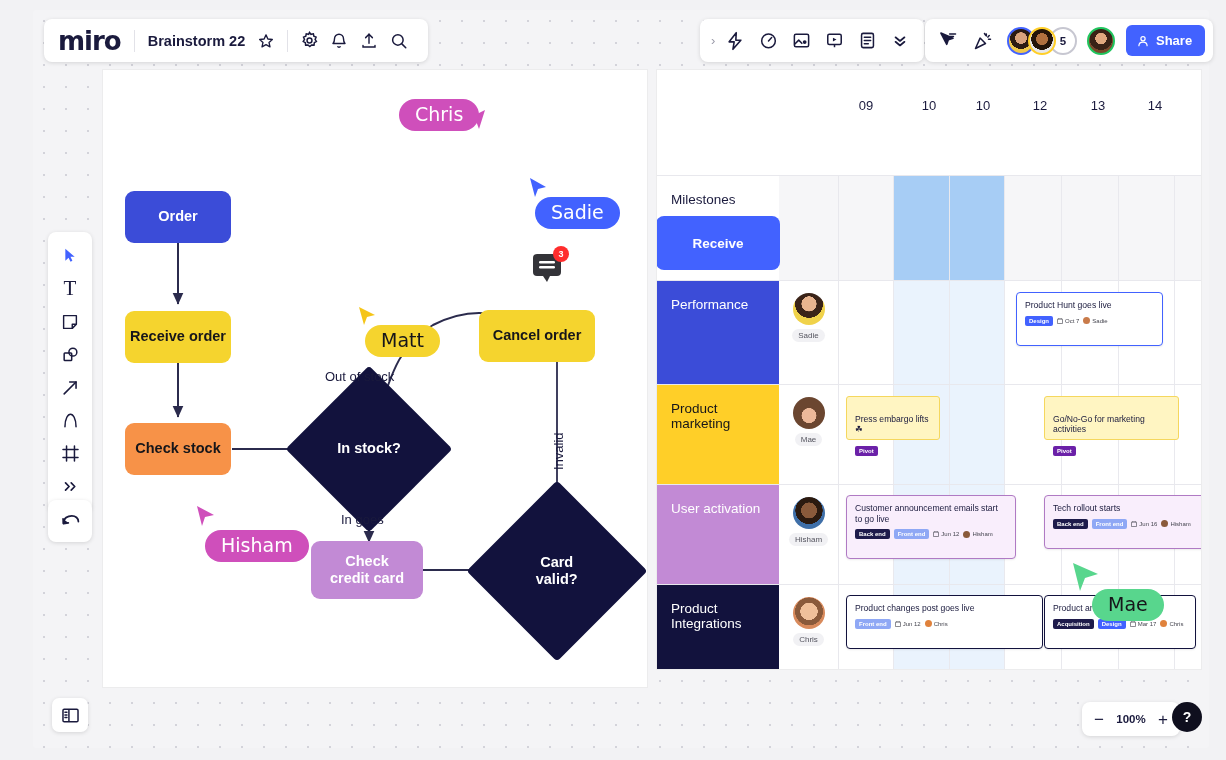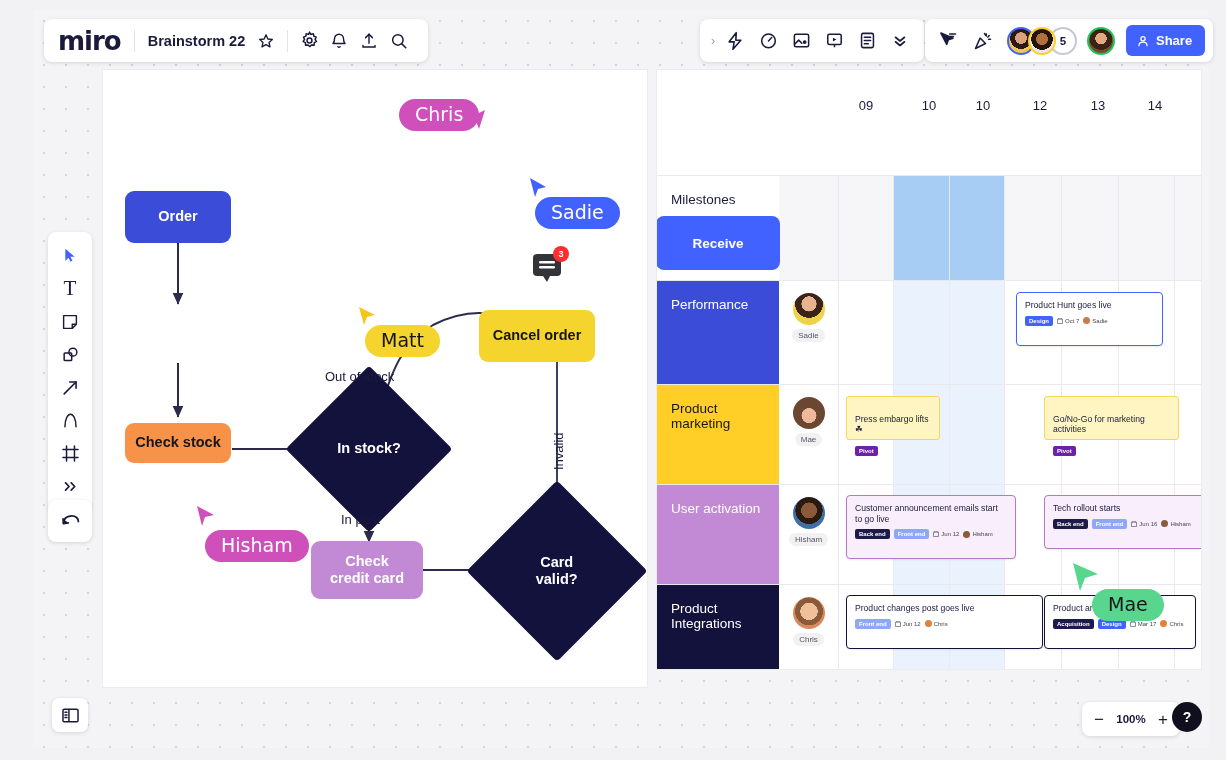--- a/index.html
+++ b/index.html
@@ -245,22 +245,25 @@
 
       <path d="M454,292 L454,452" stroke="#2b2b4d" stroke-width="1.8" fill="none"></path>
 
       <path d="M320,500 L442,500" stroke="#2b2b4d" stroke-width="2" fill="none" marker-end="url(#ah)"></path>
     </svg>
 
     <div class="node" style="left:22px;top:121px;width:106px;height:52px;background:#3b4cd8;color:#fff;">
       <span>Order</span>
     </div>
 
-
-    <div class="node" style="left:22px;top:353px;width:106px;height:40px;background:#f79248;color:#16161a;">
+    <div class="node" style="left:22px;top:241px;width:106px;height:52px;background:#f5d42e;color:#16161a;">
+      <span>Receive order</span>
+    </div>
+
+    <div class="node" style="left:22px;top:353px;width:106px;height:52px;background:#f79248;color:#16161a;">
       <span>Check stock</span>
     </div>
 
     <div class="node" style="left:376px;top:240px;width:116px;height:52px;background:#f5d42e;color:#16161a;">
       <span>Cancel order</span>
     </div>
 
     <div class="node" style="left:208px;top:471px;width:112px;height:58px;background:#c28ad5;color:#fff;">
       <span style="white-space:pre-line;">Check
 credit card</span>
@@ -269,21 +272,21 @@
     <div class="diamond" style="left:207px;top:320px;width:118px;height:118px;transform:rotate(45deg);border-radius:4px;">
       <span class="dtxt">In stock?</span>
     </div>
 
     <div class="diamond" style="left:390px;top:437px;width:128px;height:128px;transform:rotate(45deg);border-radius:4px;">
       <span class="dtxt" style="white-space:pre-line;text-align:center;">Card
 valid?</span>
     </div>
 
     <div class="edge-label" style="left:222px;top:299px;">Out of stock</div>
-    <div class="edge-label" style="left:238px;top:442px;">In post</div>
+    <div class="edge-label" style="left:238px;top:442px;">In goes</div>
     <div class="edge-label vert" style="left:448px;top:400px;">Invalid</div>
 
     <svg class="cursor-arrow" style="left:360px;top:38px;" width="26" height="26" viewBox="0 0 26 26">
       <path d="M22,2 L6,10 L13,13 L16,21 Z" fill="#cf4fbb"></path>
     </svg>
     <div class="cursor-tag" style="left:296px;top:29px;background:#cf4fbb;">Chris</div>
 
     <svg class="cursor-arrow" style="left:422px;top:106px;" width="26" height="26" viewBox="0 0 26 26">
       <path d="M5,2 L21,11 L13,13 L10,21 Z" fill="#4262ff"></path>
     </svg>

